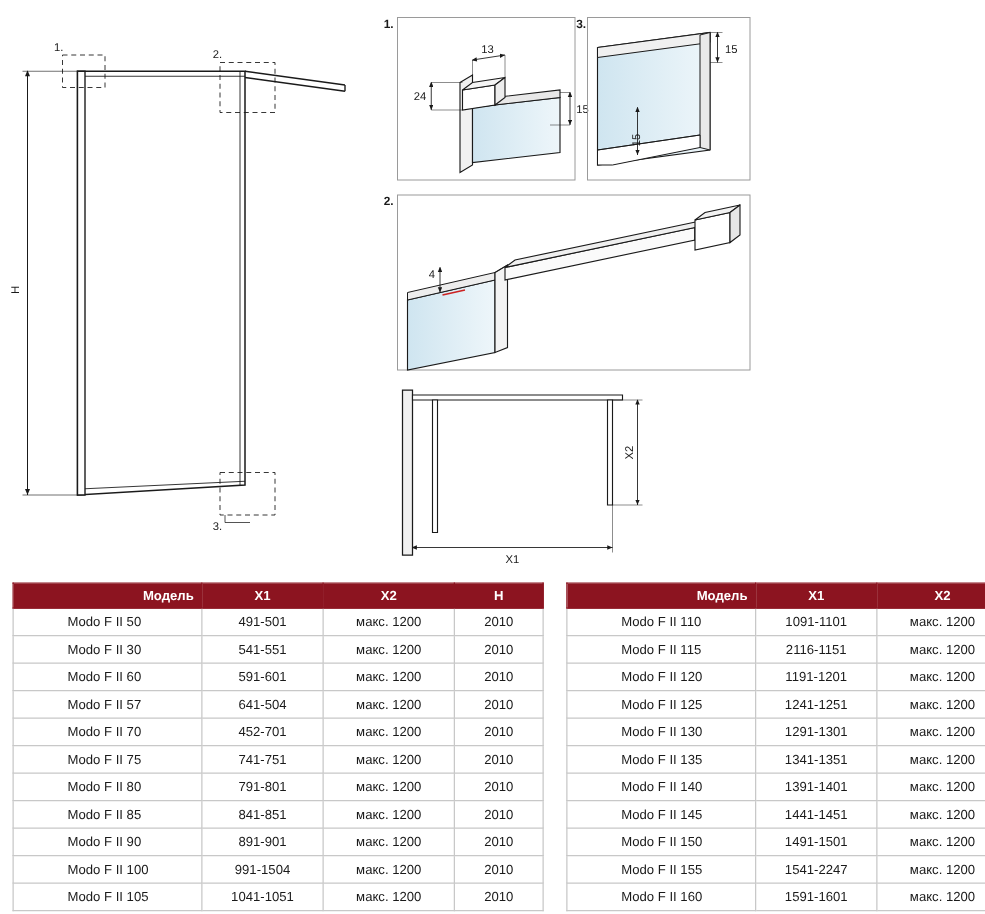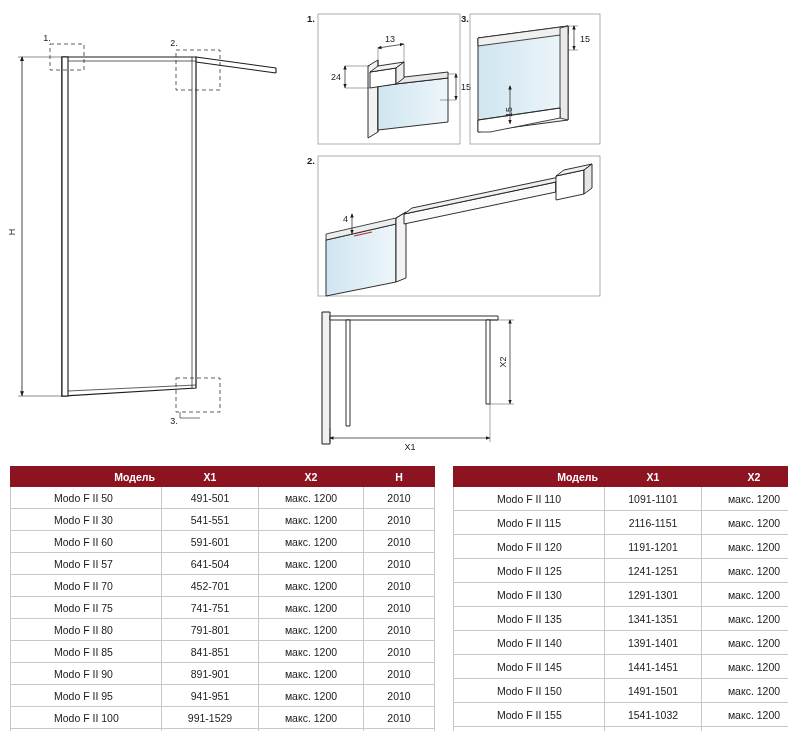--- a/index.html
+++ b/index.html
@@ -307,28 +307,22 @@
           <td>макс. 1200</td>
           <td>2010</td>
         </tr>
         <tr>
           <td class="model">Modo F II 90</td>
           <td class="x1">891-901</td>
           <td>макс. 1200</td>
           <td>2010</td>
         </tr>
         <tr>
-          <td class="model">Modo F II 95</td>
-          <td class="x1">941-951</td>
-          <td>макс. 1200</td>
-          <td>2010</td>
-        </tr>
-        <tr>
           <td class="model">Modo F II 100</td>
-          <td class="x1">991-1529</td>
+          <td class="x1">991-1504</td>
           <td>макс. 1200</td>
           <td>2010</td>
         </tr>
         <tr>
           <td class="model">Modo F II 105</td>
           <td class="x1">1041-1051</td>
           <td>макс. 1200</td>
           <td>2010</td>
         </tr>
       </tbody>
@@ -393,21 +387,21 @@
 
         </tr>
         <tr>
           <td class="model">Modo F II 150</td>
           <td class="x1">1491-1501</td>
           <td>макс. 1200</td>
 
         </tr>
         <tr>
           <td class="model">Modo F II 155</td>
-          <td class="x1">1541-1032</td>
+          <td class="x1">1541-2247</td>
           <td>макс. 1200</td>
 
         </tr>
         <tr>
           <td class="model">Modo F II 160</td>
           <td class="x1">1591-1601</td>
           <td>макс. 1200</td>
 
         </tr>
       </tbody>

